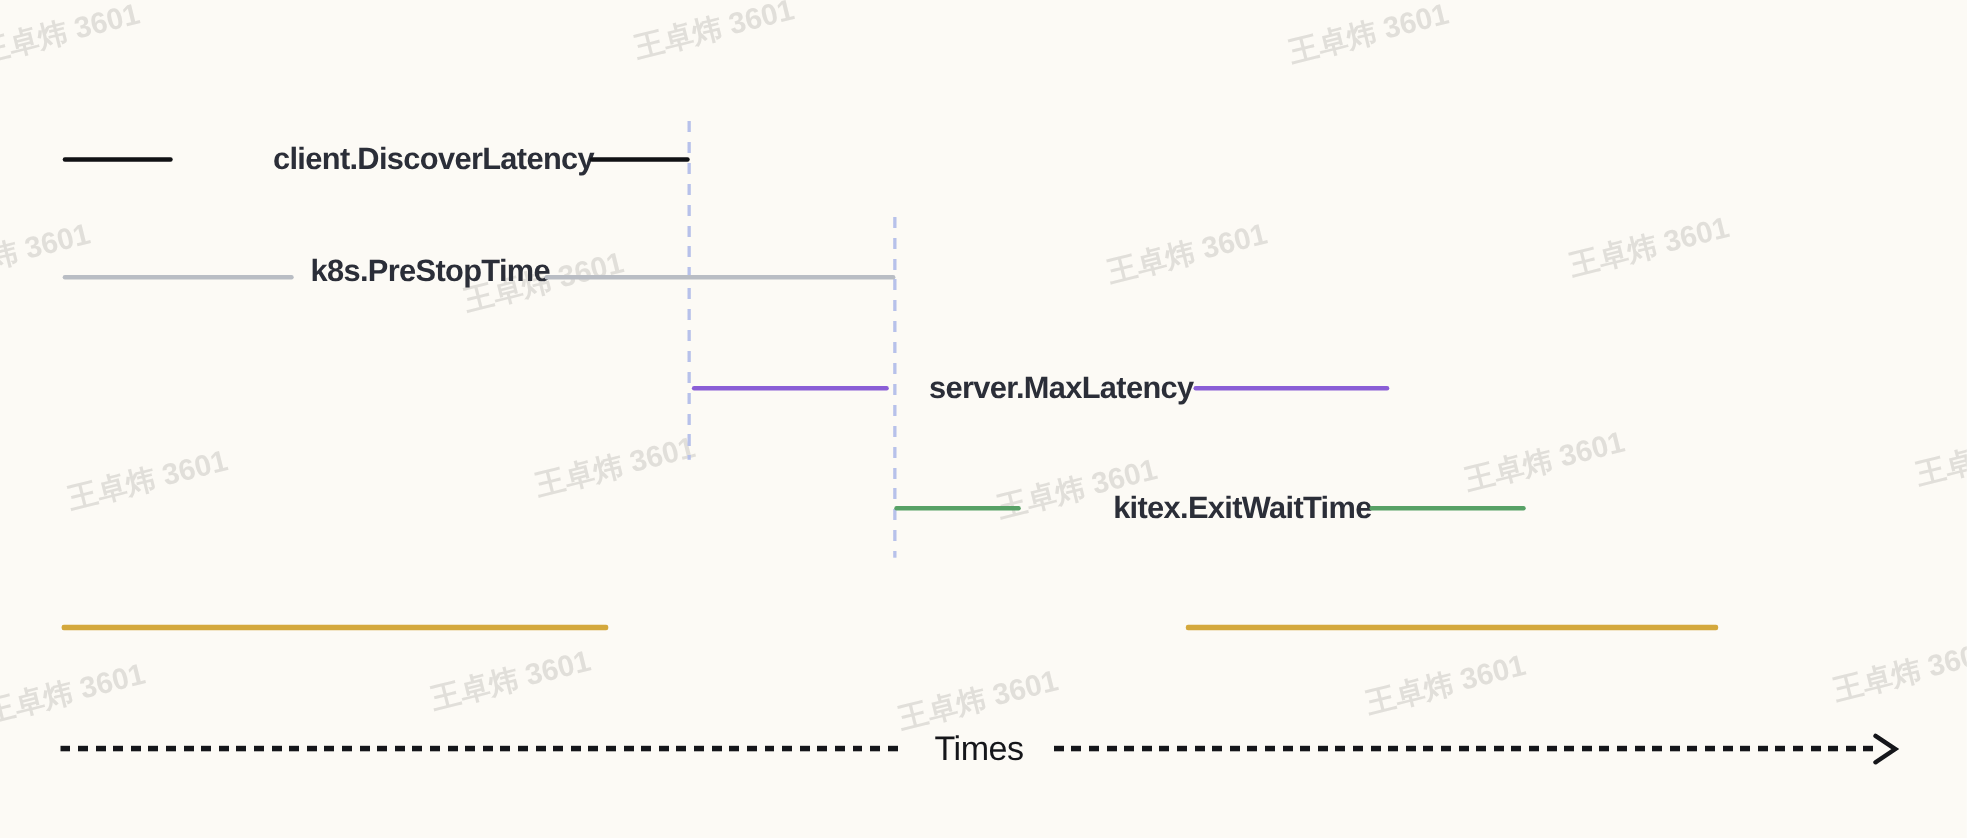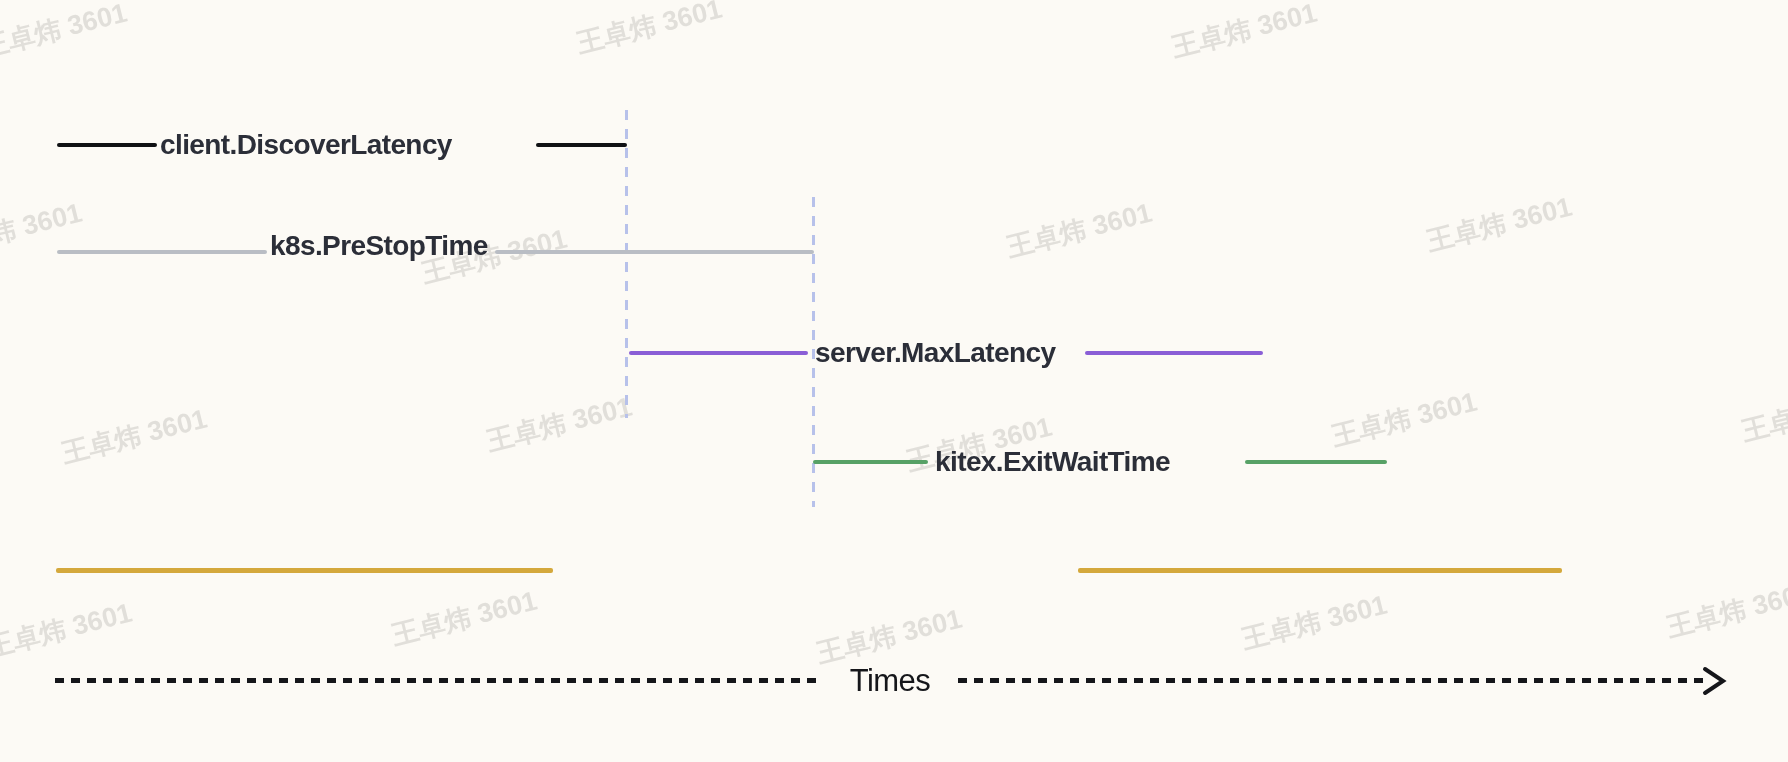--- a/index.html
+++ b/index.html
@@ -44,21 +44,21 @@
   .seg{
     position:absolute;
     height:4px;
     border-radius:2px;
   }
   .row-label{
     position:absolute;
     font-size:28px;
     font-weight:700;
     color:#2b2e38;
-    text-align:left;
+    text-align:right;
     letter-spacing:-0.6px;
     white-space:nowrap;
     line-height:44px;
     height:44px;
   }
   
   .axis-dash{
     position:absolute;
     height:5px;
     background:repeating-linear-gradient(90deg,#15161a 0 9px,transparent 9px 16px);

